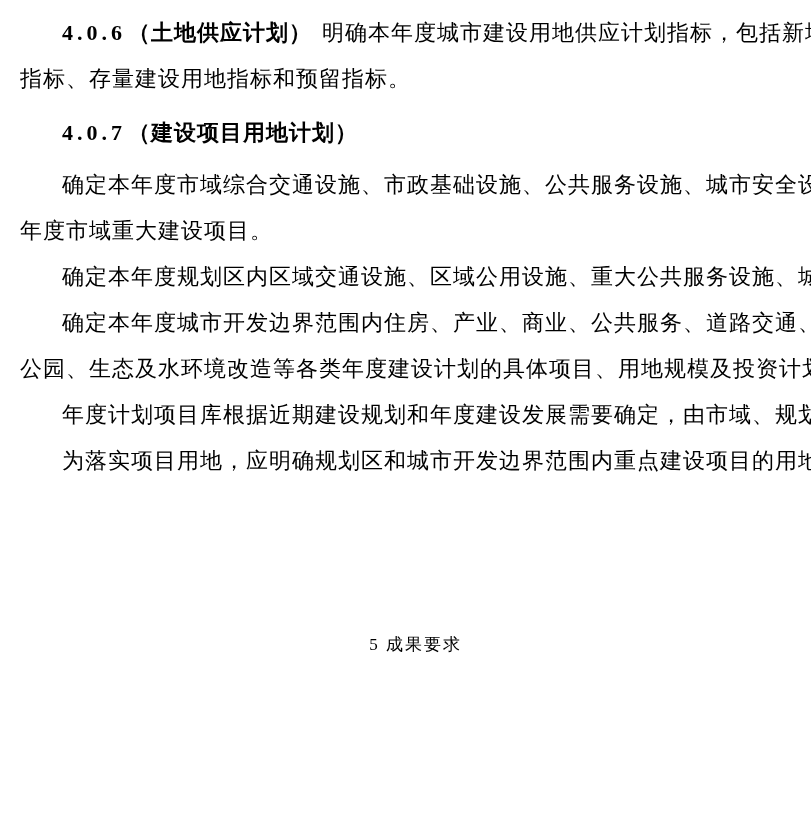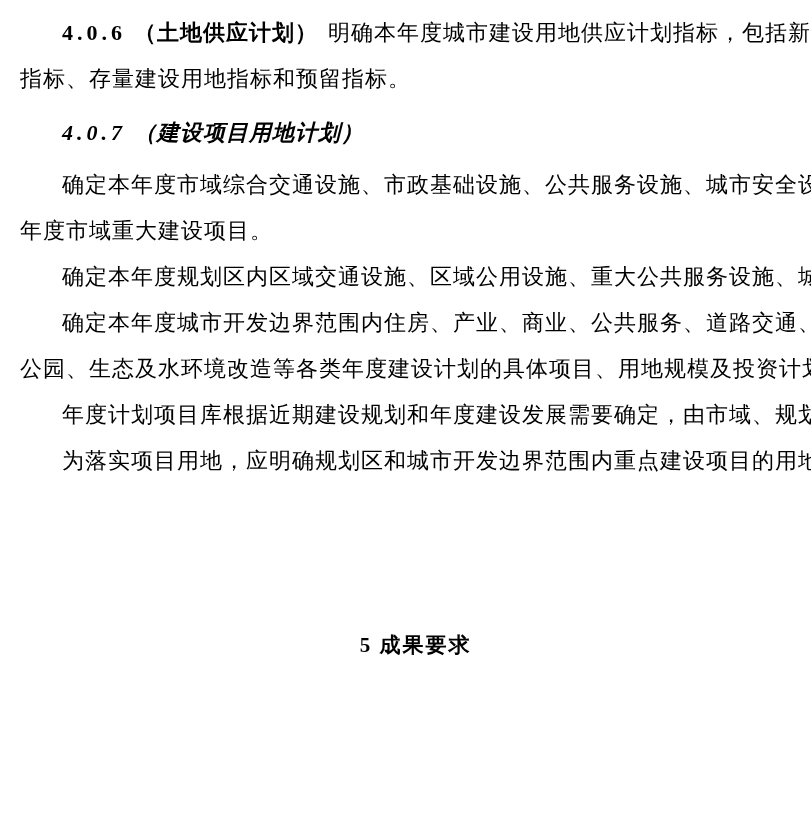--- a/index.html
+++ b/index.html
@@ -32,40 +32,38 @@
     margin: 0;
   }
   .indent {
     padding-left: 42px;
   }
   .bold {
     font-weight: bold;
   }
   .num {
     letter-spacing: 4px;
-    margin-right: 8px;
+    margin-right: 2px;
     text-align: center;
   }
   .heading-gap {
     margin-top: 8px;
     margin-bottom: 6px;
-    font-style: italic;
   }
   .after-bold {
     margin-left: 10px;
   }
   .chapter-footer {
     margin-top: 138px;
     width: 791px;
     text-align: center;
-    font-size: 21px;
+    font-size: 17px;
     letter-spacing: 2px;
     line-height: 46px;
     white-space: nowrap;
-    font-weight: bold;
   }
 </style>
 </head>
 <body>
 
 <div class="page">
 
   <p class="line indent"><span class="bold"><span class="num">4.0.6</span><span>（土地供应计划）</span></span><span class="after-bold">明确本年度城市建设用地供应计划指标，包括新增建设用地</span></p>
 
   <p class="line">指标、存量建设用地指标和预留指标。</p>

